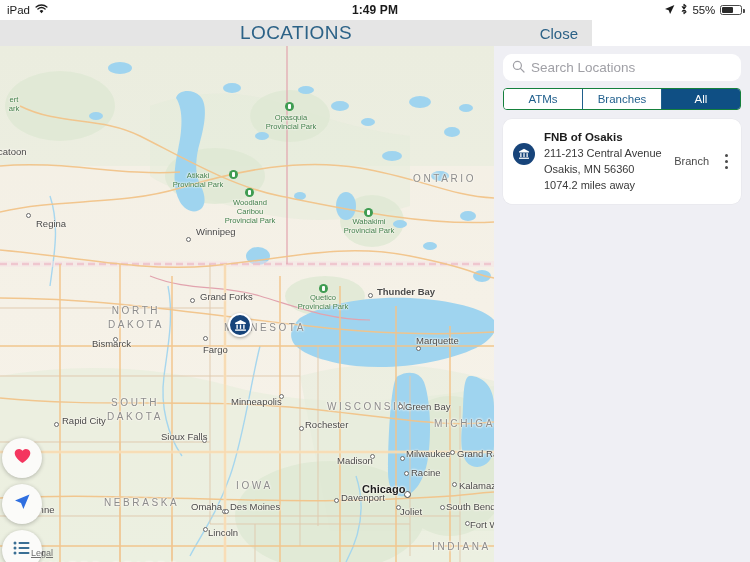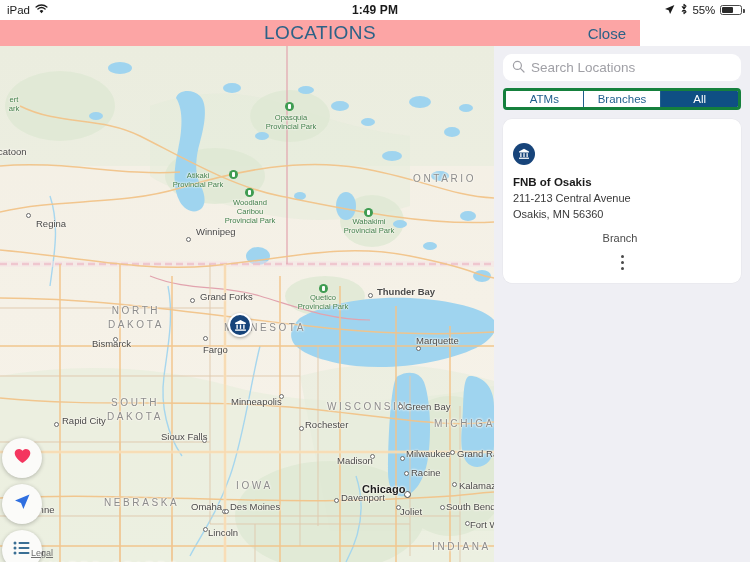--- a/index.html
+++ b/index.html
@@ -20,22 +20,22 @@
   .sb-left { display: flex; align-items: center; gap: 5px; padding-left: 7px; }
   .sb-center { position: absolute; left: 0; right: 0; text-align: center; font-weight: 600; font-size: 12px; letter-spacing: .1px;}
   .sb-right { position: absolute; right: 8px; display: flex; align-items: center; gap: 5px; }
   .sb-pct { font-size: 11.5px; letter-spacing: -.2px; }
   .batt { position: relative; width: 22px; height: 10px; border: 1px solid #4a4a4a; border-radius: 2.5px; }
   .batt::after { content:""; position:absolute; right:-3.5px; top:3px; width:2px; height:4px; background:#4a4a4a; border-radius:0 1px 1px 0; }
   .batt-fill { position:absolute; left:1px; top:1px; bottom:1px; width: 55%; background:#2b2b2b; border-radius:1px; }
 
   
   .navbar {
-    position: absolute; top: 20px; left: 0; width: 640px; height: 26px;
-    background: #fca5a5; z-index: 39;
+    position: absolute; top: 20px; left: 0; width: 592px; height: 26px;
+    background: #e5e5e5; z-index: 39;
   }
   .nav-title {
     position: absolute; left: 0; right: 0; top: 2px; text-align: center;
     font-size: 19px; color: #2c6287; letter-spacing: .4px; font-weight: 400;
   }
   .nav-close {
     position: absolute; right: 14px; top: 5px; font-size: 15px; color: #2c6287;
     cursor: pointer;
   }
 
@@ -86,36 +86,35 @@
   .search-box {
     height:27px; background:#ffffff; border-radius:9px;
     display:flex; align-items:center; padding:0 9px; gap:6px;
   }
   .search-input { border:0; outline:0; background:transparent; font-size:13.5px;
                   color:#333; width:100%; font-family:"Liberation Sans", sans-serif; }
   .search-input::placeholder { color:#a0a0a6; }
 
   .segctl {
     margin: 0 9px; height:22px; display:flex;
-    border:3px solid #15803d; border-radius:4px; overflow:hidden;
+    border:1px solid #15803d; border-radius:4px; overflow:hidden;
   }
   .seg {
     flex:1; display:flex; align-items:center; justify-content:center;
     font-size:11.5px; color:#1f5e8c; background:#ffffff; cursor:pointer;
     border-right:1px solid #1f5e8c;
   }
   .seg:last-child { border-right:0; }
   .seg.active { background:#0f4f84; color:#ffffff; }
 
   .cards { padding: 9px 9px 0 9px; }
   .card {
     background:#ffffff; border-radius:9px; padding:10px 10px 11px 10px;
     display:flex; align-items:flex-start; gap:9px; cursor:pointer;
     box-shadow: 0 0 0 .5px rgba(0,0,0,.04);
-    flex-direction: column;
   }
   .card-icon {
     flex:0 0 auto; width:22px; height:22px; border-radius:50%; background:#17447a;
     display:flex; align-items:center; justify-content:center; margin-top:14px;
   }
   .card-body { flex:1 1 auto; min-width:0; }
   .card-title { font-size:11.5px; font-weight:700; color:#1b1b1b; line-height:1.45; }
   .card-line  { font-size:11px; color:#3a3a3a; line-height:1.45; }
   .card-type  { flex:0 0 auto; font-size:11px; color:#4a4a4a; align-self:center; padding-right:4px; }
   .card-menu  { flex:0 0 auto; align-self:center; display:flex; flex-direction:column;
@@ -432,20 +431,21 @@
               <rect x="2.6" y="6" width="1.5" height="4.6" fill="#fff"></rect>
               <rect x="6.25" y="6" width="1.5" height="4.6" fill="#fff"></rect>
               <rect x="9.9" y="6" width="1.5" height="4.6" fill="#fff"></rect>
               <rect x="1.2" y="11.2" width="11.6" height="1.5" fill="#fff"></rect>
             </svg>
         </div>
         <div class="card-body">
           <div class="card-title">FNB of Osakis</div>
           <div class="card-line">211-213 Central Avenue</div>
           <div class="card-line">Osakis, MN 56360</div>
+          <div class="card-line">1074.2 miles away</div>
         </div>
         <div class="card-type">Branch</div>
         <div class="card-menu">
           <span class="dot3"></span>
             <span class="dot3"></span>
             <span class="dot3"></span>
         </div>
       </div>
     </div>
 

